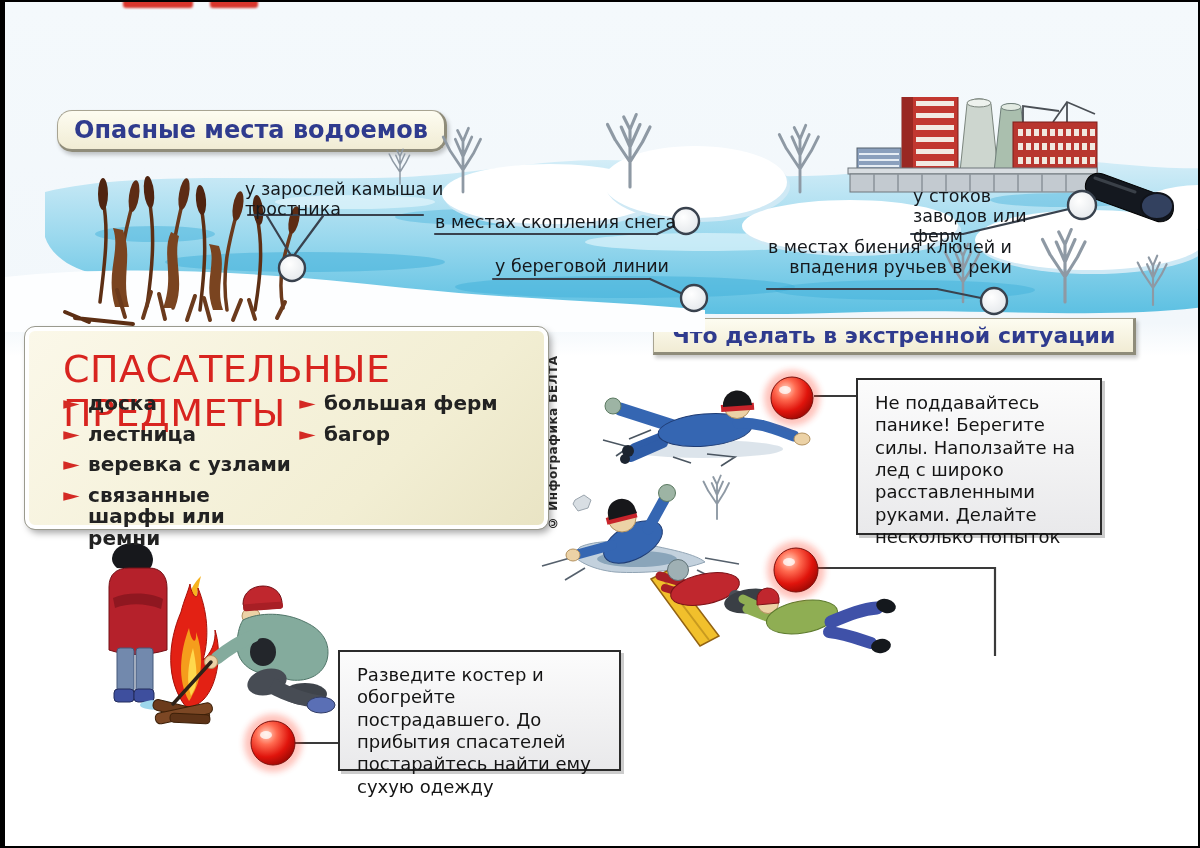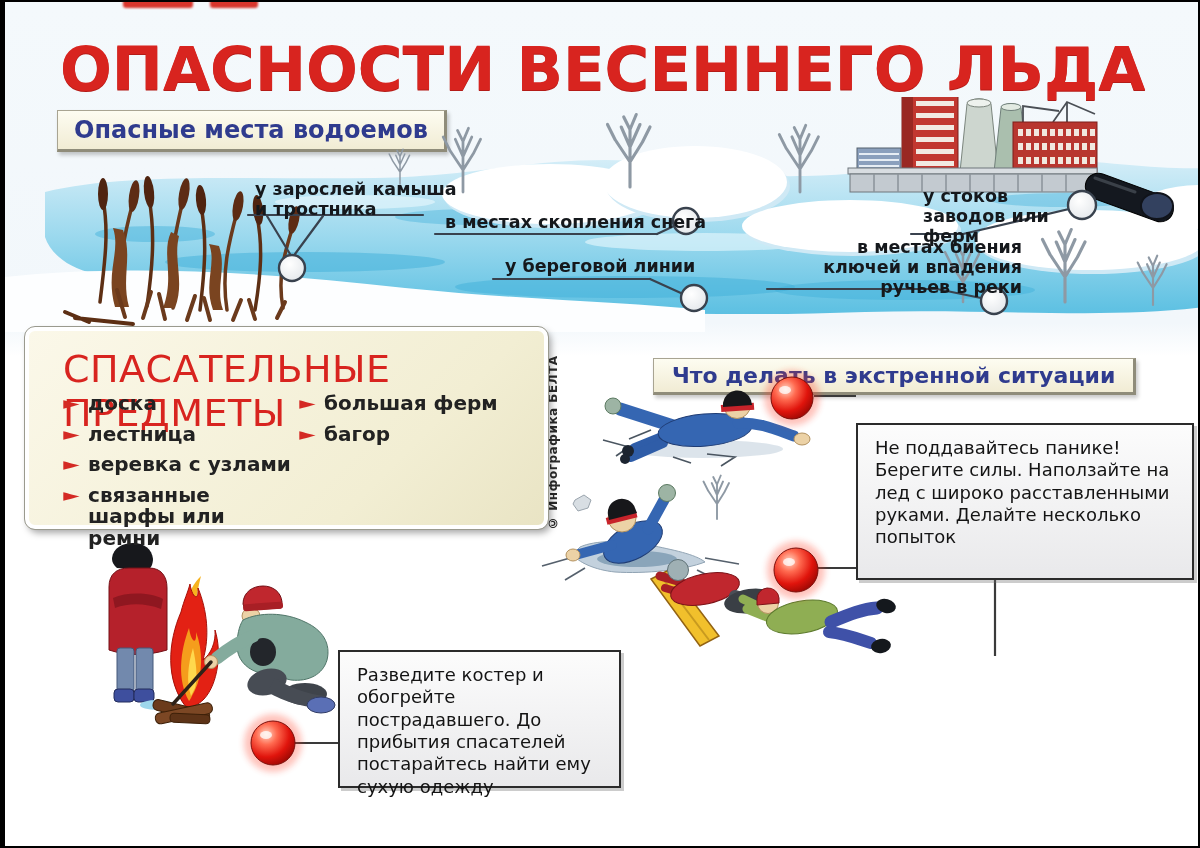--- a/index.html
+++ b/index.html
@@ -14,23 +14,23 @@
     position:absolute;left:55px;top:36px;width:1100px;
     font-size:61px;font-weight:800;letter-spacing:0px;line-height:1.0;
     color:#d8241f;text-shadow:0 1px 0 #b51b17;white-space:nowrap;
   }
   .badge{
     position:absolute;background:linear-gradient(180deg,#fdfcf1,#f1ecd4);
     border:1px solid #a8a492;border-right:3px solid #8f8c7a;border-bottom:3px solid #8f8c7a;
     box-shadow:2px 3px 4px rgba(0,0,0,.22);
     color:#2f3b8e;font-weight:700;white-space:nowrap;
   }
-  #badge-danger{left:52px;top:108px;padding:5px 16px;font-size:24px;}
-  #badge-emergency{left:648px;top:316px;padding:4px 18px;font-size:22px;margin-top:40px;}
-  .callout{position:absolute;font-size:17.5px;font-weight:700;color:#15181c;line-height:1.14;z-index:3;margin-left:10px;}
+  #badge-danger{left:52px;top:108px;padding:5px 16px;font-size:24px;border-radius:15px;}
+  #badge-emergency{left:648px;top:316px;padding:4px 18px;font-size:22px;}
+  .callout{position:absolute;font-size:17.5px;font-weight:400;color:#15181c;line-height:1.14;z-index:3;}
   .nowrap{white-space:nowrap;}
   #scene-svg{position:absolute;left:0;top:95px;z-index:1;}
   #illu-svg{position:absolute;left:0;top:330px;z-index:2;}
   #rescue-panel{
     position:absolute;left:20px;top:325px;width:523px;height:202px;box-sizing:border-box;z-index:3;
     background:linear-gradient(135deg,#fbf8e9 0%,#f2eed3 70%,#e9e4c4 100%);
     border:4px solid #fff;outline:1px solid #9a9a8e;border-radius:10px;
     box-shadow:3px 4px 7px rgba(0,0,0,.35);padding:16px 0 0 34px;
   }
   #rescue-panel h2{margin:0 0 14px 0;font-size:38px;font-weight:400;color:#d8241f;letter-spacing:0.5px;}
@@ -43,33 +43,32 @@
     position:absolute;left:541px;top:338px;height:190px;z-index:2;
     writing-mode:vertical-rl;transform:rotate(180deg);
     font-size:12px;color:#2b2b2b;letter-spacing:.5px;font-weight:600;
   }
   .tipbox{
     position:absolute;box-sizing:border-box;z-index:3;
     background:linear-gradient(180deg,#fcfcfc,#e9e9eb);
     border:2px solid #2b2b2b;box-shadow:3px 3px 0 rgba(110,110,110,.35);
     padding:12px 14px 8px 17px;font-size:18px;font-weight:500;color:#141414;line-height:1.24;
   }
-  #tip-1{left:851px;top:376px;width:338px;height:157px;margin-top:45px;}
-  #tip-2{left:333px;top:648px;width:283px;height:138px;}
+  #tip-1{left:851px;top:376px;width:246px;height:157px;}
+  #tip-2{left:333px;top:648px;width:283px;height:121px;}
   #tip-3{left:848px;top:653px;width:289px;height:152px;}
 </style>
 </head>
 <body>
 
 <div id="poster">
 
   <div class="artifact" style="left:118px;width:70px;"></div>
   <div class="artifact" style="left:205px;width:48px;"></div>
 
-  <div id="title">ОПАСНОСТИ ВЕСЕННЕГО ЛЬДА</div>
 
   <div id="badge-danger" class="badge">Опасные места водоемов</div>
 
   <svg id="scene-svg" width="1200" height="235" viewBox="0 95 1200 235">
     <defs>
       <linearGradient id="wG" x1="0" y1="0" x2="0" y2="1">
         <stop offset="0" stop-color="#d6eef8"></stop>
           <stop offset=".5" stop-color="#9cd9ee"></stop>
           <stop offset="1" stop-color="#5cc0e2"></stop>
       </linearGradient>

